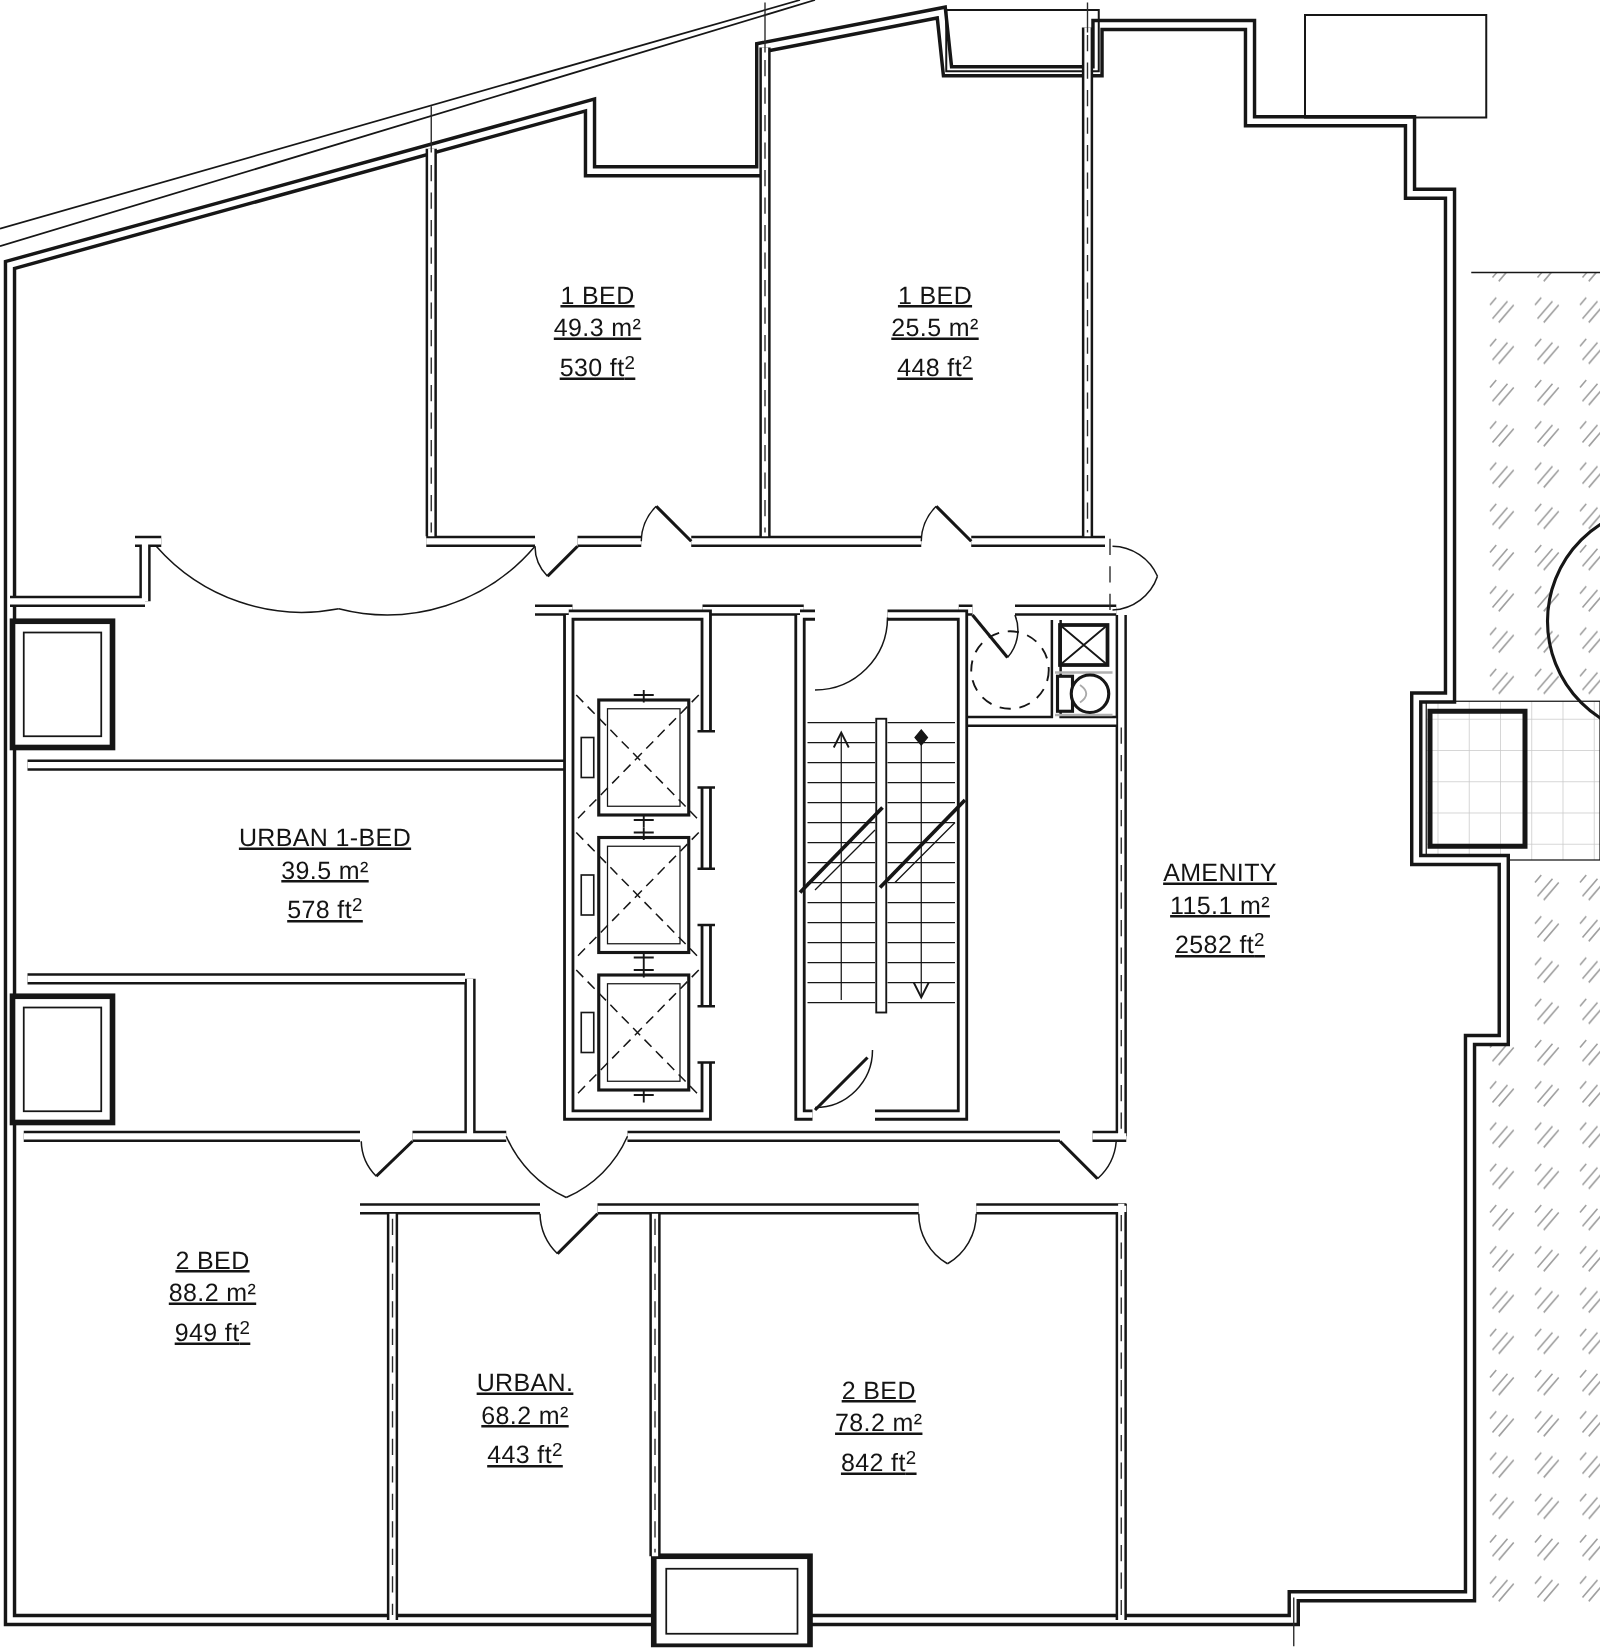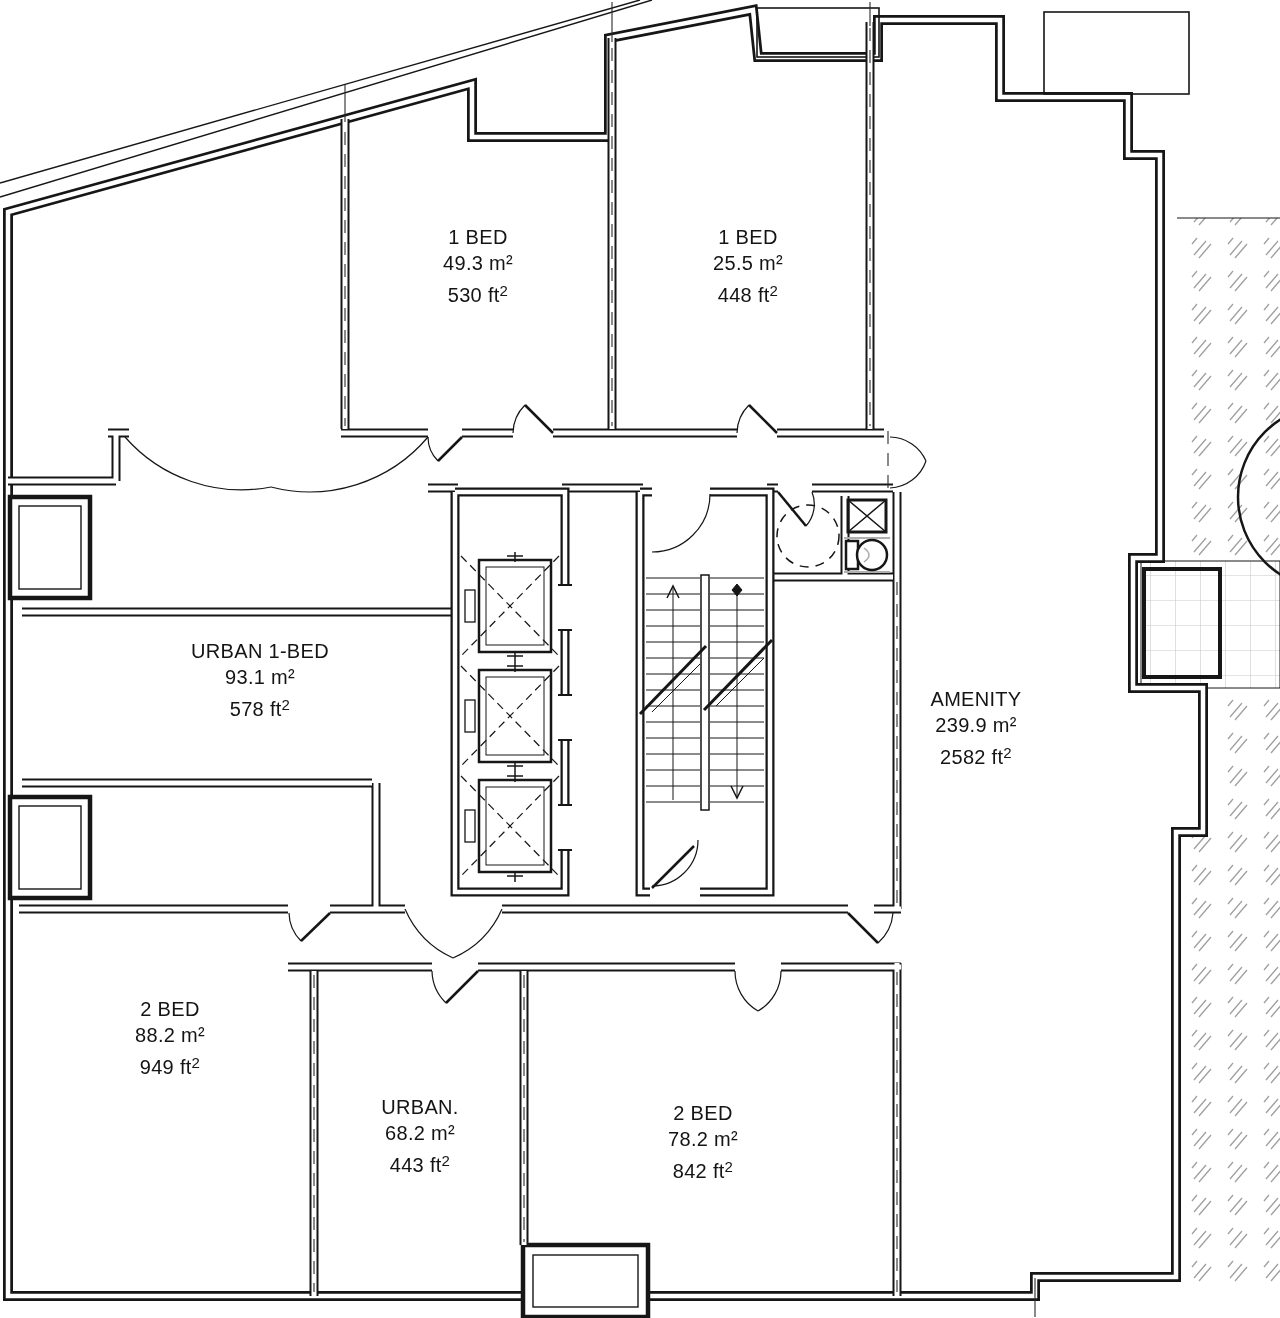--- a/index.html
+++ b/index.html
@@ -1,20 +1,20 @@
 <!DOCTYPE html>
 <html><head>
 <meta charset="utf-8">
 <style>
   html,body{margin:0;padding:0;background:#fff;}
   #plan{position:relative;width:1280px;height:1318px;background:#fff;overflow:hidden;
         font-family:"Liberation Sans",sans-serif;}
   #plan svg{position:absolute;left:0;top:0;}
   .room-label{position:absolute;transform:translateX(-50%);text-align:center;
-              color:#141414;font-size:20px;line-height:26px;letter-spacing:.3px;white-space:nowrap;}
+              color:#141414;font-size:20px;line-height:26px;letter-spacing:.3px;white-space:nowrap;text-decoration:underline;}
   .room-label span{display:block;}
   .room-label .l3{display:block;}
   .room-label .l3 span{display:inline;}
   .room-label sup{font-size:15px;position:relative;top:2px;}
 </style>
 </head>
 <body>
 
 <div id="plan">
 <svg width="1280" height="1318" viewBox="0 0 1280 1318">
@@ -214,29 +214,29 @@
     <span class="l2">49.3 m²</span>
     <span class="l3"><span>530 ft</span><sup>2</sup></span>
   </div>
 
   <div class="room-label" style="left:748px;top:224px">
     <span class="l1">1 BED</span>
     <span class="l2">25.5 m²</span>
     <span class="l3"><span>448 ft</span><sup>2</sup></span>
   </div>
 
-  <div class="room-label" style="left:260px;top:638px">
+  <div class="room-label" style="left:260px;top:658px">
     <span class="l1">URBAN 1-BED</span>
-    <span class="l2">93.1 m²</span>
+    <span class="l2">39.5 m²</span>
     <span class="l3"><span>578 ft</span><sup>2</sup></span>
   </div>
 
   <div class="room-label" style="left:976px;top:686px">
     <span class="l1">AMENITY</span>
-    <span class="l2">239.9 m²</span>
+    <span class="l2">115.1 m²</span>
     <span class="l3"><span>2582 ft</span><sup>2</sup></span>
   </div>
 
   <div class="room-label" style="left:170px;top:996px">
     <span class="l1">2 BED</span>
     <span class="l2">88.2 m²</span>
     <span class="l3"><span>949 ft</span><sup>2</sup></span>
   </div>
 
   <div class="room-label" style="left:420px;top:1094px">

